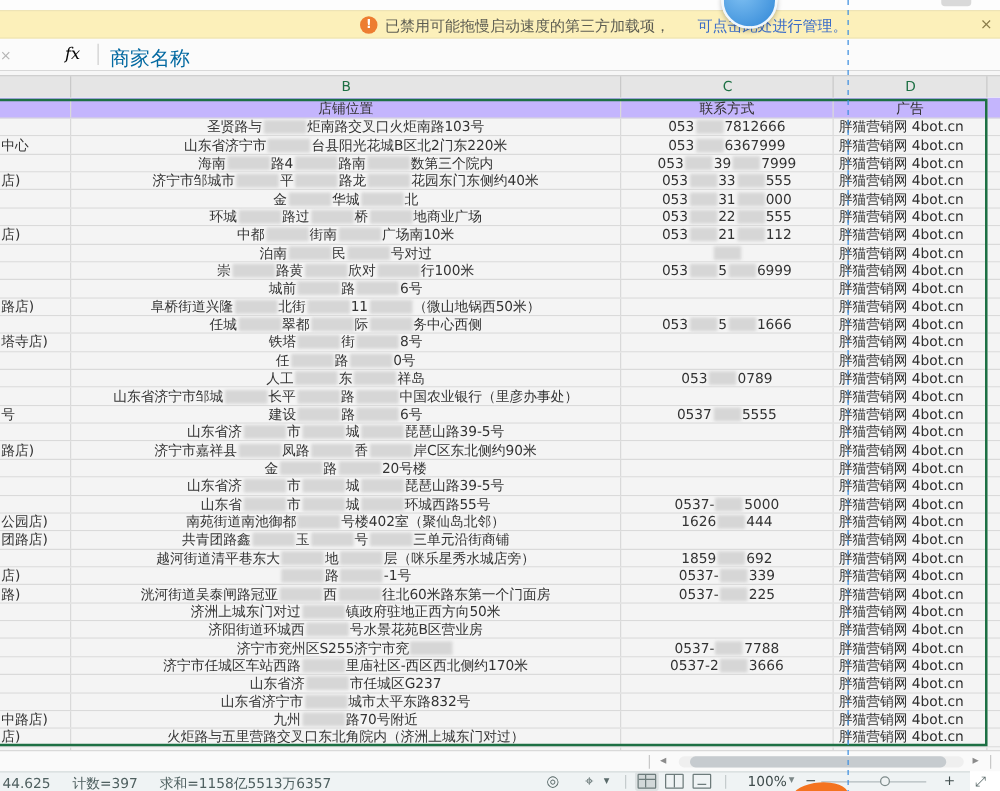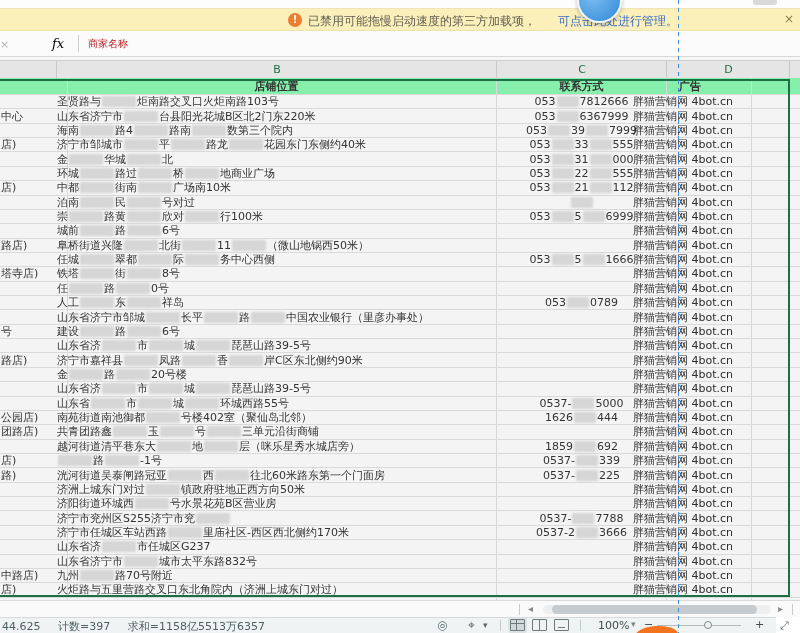--- a/index.html
+++ b/index.html
@@ -17,38 +17,38 @@
   .notif-text{position:absolute;left:308px;top:4px;color:#5d5d52;}
   .notif-link{position:absolute;left:558px;top:4px;color:#3a6cc8;cursor:pointer;}
   .notif-close{position:absolute;right:6px;top:3px;color:#8a7c4a;font-size:12px;cursor:pointer;}
   
   .fbar{position:absolute;left:0;top:31px;width:800px;height:26px;background:#fbfbfb;
     border-bottom:1px solid #d8d8d8;box-sizing:border-box;}
   .fbar .stub{position:absolute;left:0;top:7px;color:#b5b5b5;font-size:11px;}
   .fx{position:absolute;left:52px;top:5px;font-family:"DejaVu Serif",serif;font-style:italic;
     color:#000000;font-size:13px;}
   .fsep{position:absolute;left:78px;top:4px;width:1px;height:17px;background:#d0d0d0;}
-  .fval{position:absolute;left:88px;top:6px;font-size:10px;color:#b91c1c;}
+  .fval{position:absolute;left:88px;top:6px;font-size:16px;color:#0369a1;}
   .fgap{position:absolute;left:0;top:57px;width:800px;height:3px;background:#f6f6f6;}
   
   .colhdr{position:absolute;left:0;top:60px;width:800px;height:18px;background:#e5e5e5;
     border-top:1px solid #cfcfcf;box-sizing:border-box;font-size:11px;color:#1d7044;}
   .colhdr .cl{position:absolute;top:2px;text-align:center;cursor:pointer;}
   .colhdr .v{position:absolute;top:0;width:1px;height:18px;background:#c9c9c9;}
   
   .grid{position:absolute;left:0;top:78px;width:800px;height:522px;overflow:hidden;background:#f5f5f5;}
   .row{position:relative;width:800px;box-sizing:border-box;border-bottom:1px solid #dadada;background:#f4f4f4;}
-  .row.hdr{height:17px;background:#86efac;font-weight:bold;}
+  .row.hdr{height:17px;background:#c4b5fd;}
   .row.data{height:14.37px;}
   .cell{position:absolute;top:0;height:100%;box-sizing:border-box;border-right:1px solid #d9d9d9;
     font-size:11px;line-height:13px;white-space:nowrap;overflow:hidden;display:flex;align-items:center;cursor:cell;}
-  .ca{left:0;width:68px;padding-left:1px;}
-  .cb{left:57px;width:440px;justify-content:flex-start;}
+  .ca{left:0;width:57px;padding-left:1px;}
+  .cb{left:57px;width:440px;justify-content:center;}
   .cc{left:497px;width:170px;justify-content:center;}
-  .cd{left:629px;width:123px;padding-left:4px;color:#2e2e2e;}
+  .cd{left:667px;width:123px;padding-left:4px;color:#2e2e2e;}
   .ce{left:790px;width:10px;border-right:none;}
   .hdr .cell{justify-content:center;color:#333;padding-left:0;}
   .blur{display:inline-block;height:11px;background:#d6d6d6;border-radius:1px;
     filter:blur(1.3px);margin:0 1px;vertical-align:middle;}
   .blur.bb{width:34px;}
   .blur.cb2{width:22px;}
   
   .selbox{position:absolute;left:-4px;top:79px;width:794px;height:518px;
     border:2px solid #1d7044;box-sizing:border-box;pointer-events:none;z-index:10;}
   
@@ -404,20 +404,25 @@
         <div class="cell ce"></div>
       </div>
       <div class="row data">
         <div class="cell ca">号</div>
         <div class="cell cb">
           <span>建设</span>
           <span class="blur bb"></span>
           <span>路</span>
           <span class="blur bb"></span>
           <span>6号</span>
+        </div>
+        <div class="cell cc">
+          <span>0537</span>
+          <span class="blur cb2"></span>
+          <span>5555</span>
         </div>
         <div class="cell cd">胖猫营销网 4bot.cn</div>
         <div class="cell ce"></div>
       </div>
       <div class="row data">
         <div class="cell ca"></div>
         <div class="cell cb">
           <span>山东省济</span>
           <span class="blur bb"></span>
           <span>市</span>

